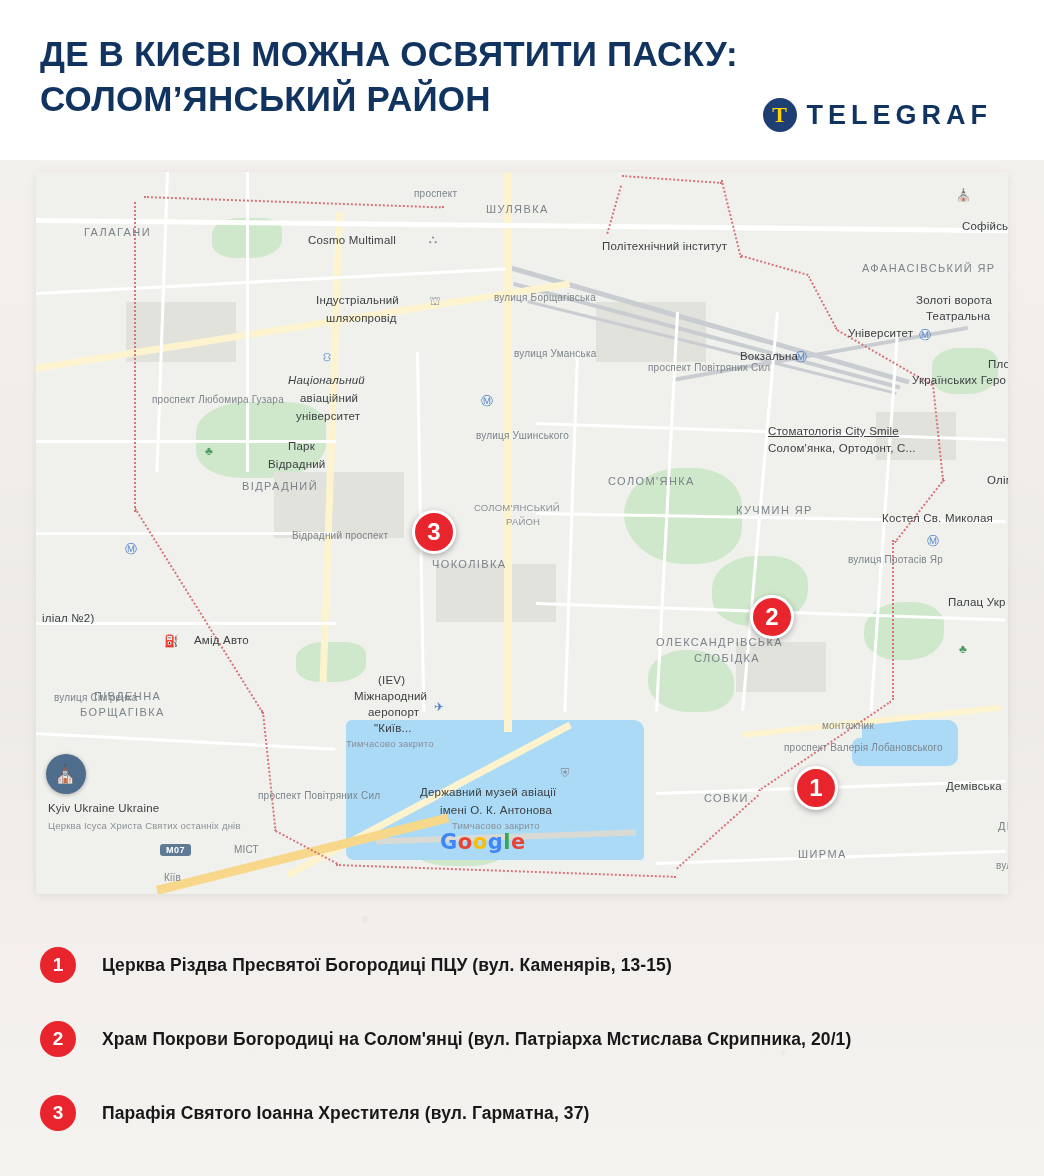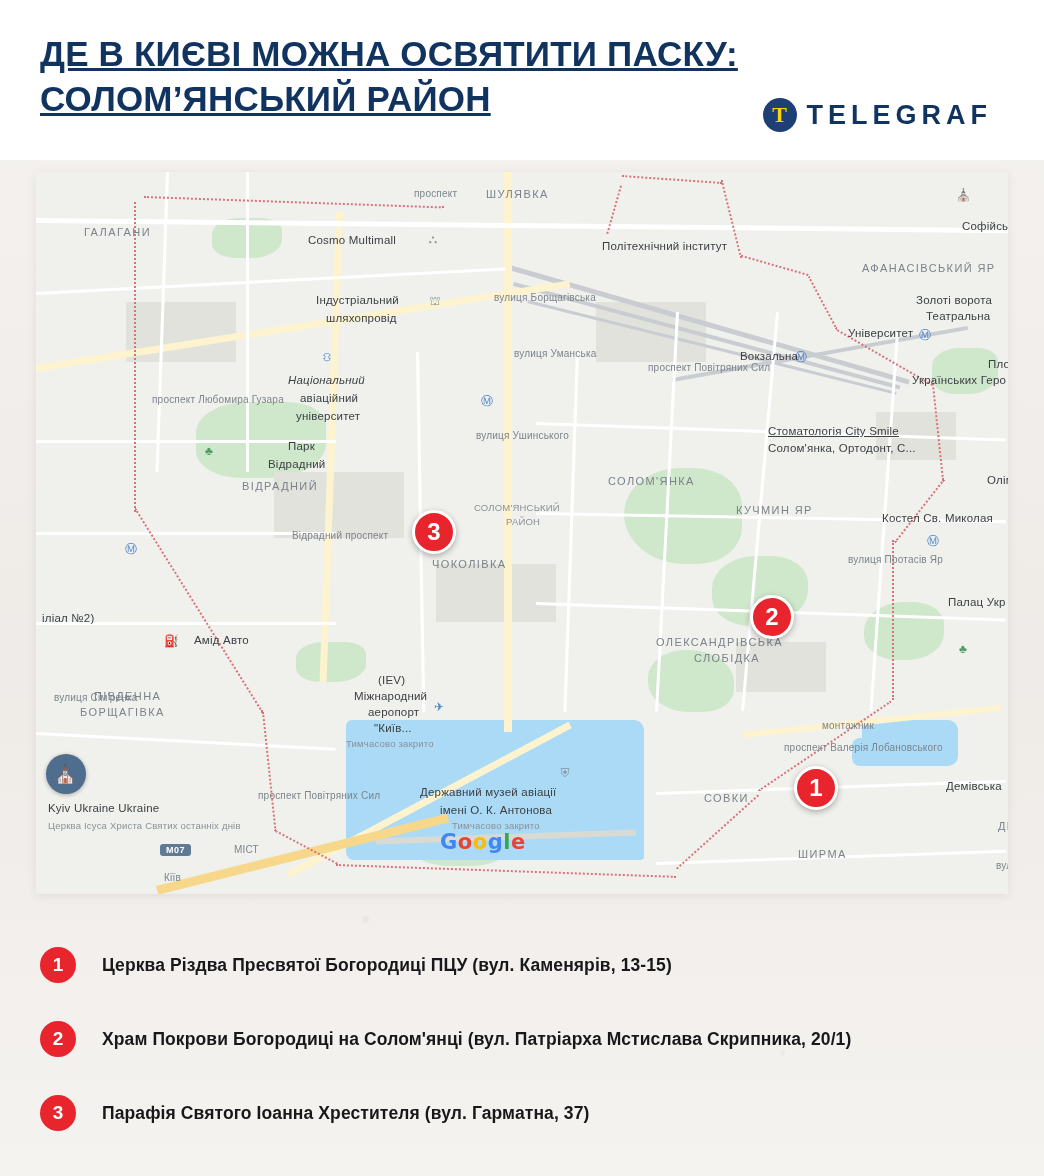--- a/index.html
+++ b/index.html
@@ -22,21 +22,20 @@
   }
   .header-title {
     position: absolute;
     left: 40px; top: 32px;
     width: 720px;
     font-size: 35px;
     line-height: 1.28;
     font-weight: bold;
     color: #10335f;
     letter-spacing: 0.2px;
-    text-decoration: underline;
   }
   .header-title .line2 { display: block; }
 
   .brand {
     position: absolute;
     right: 52px; top: 98px;
     display: flex;
     align-items: center;
     gap: 10px;
   }
@@ -372,21 +371,21 @@
     <div class="poi-ico blue" style="left:396px;top:528px;">✈</div>
     <div class="poi-ico" style="left:522px;top:594px;">⛨</div>
     <div class="poi-ico green" style="left:920px;top:470px;">♣</div>
     <div class="poi-ico red" style="left:920px;top:16px;">⛪</div>
 
     <div class="temple-pin">⛪</div>
     <div class="m07-badge">M07</div>
 
     <div id="map-labels">
         <div class="mlabel caps" style="left: 48px; top: 54px;">ГАЛАГАНИ</div>
-        <div class="mlabel caps" style="left: 450px; top: 16px; text-align: right;">ШУЛЯВКА</div>
+        <div class="mlabel caps" style="left: 450px; top: 31px; text-align: right;">ШУЛЯВКА</div>
         <div class="mlabel poi" style="left: 566px; top: 68px;">Політехнічний інститут</div>
         <div class="mlabel poi" style="left: 902px; top: 48px; margin-left: 24px;">Софійськ</div>
         <div class="mlabel caps" style="left: 826px; top: 90px;">АФАНАСІВСЬКИЙ ЯР</div>
         <div class="mlabel poi" style="left: 272px; top: 62px;">Cosmo Multimall</div>
         <div class="mlabel poi" style="left: 880px; top: 122px;">Золоті ворота</div>
         <div class="mlabel poi" style="left: 890px; top: 138px;">Театральна</div>
         <div class="mlabel street" style="left: 458px; top: 120px;">вулиця Борщагівська</div>
         <div class="mlabel poi" style="left: 280px; top: 122px;">Індустріальний</div>
         <div class="mlabel poi" style="left: 290px; top: 140px;">шляхопровід</div>
         <div class="mlabel poi" style="left: 812px; top: 155px;">Університет</div>

